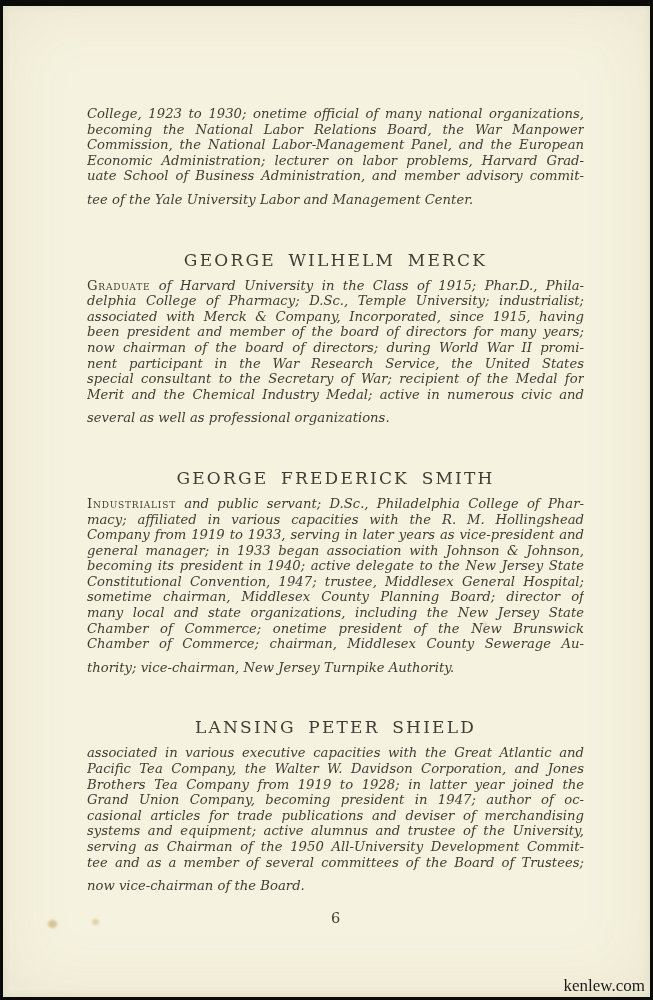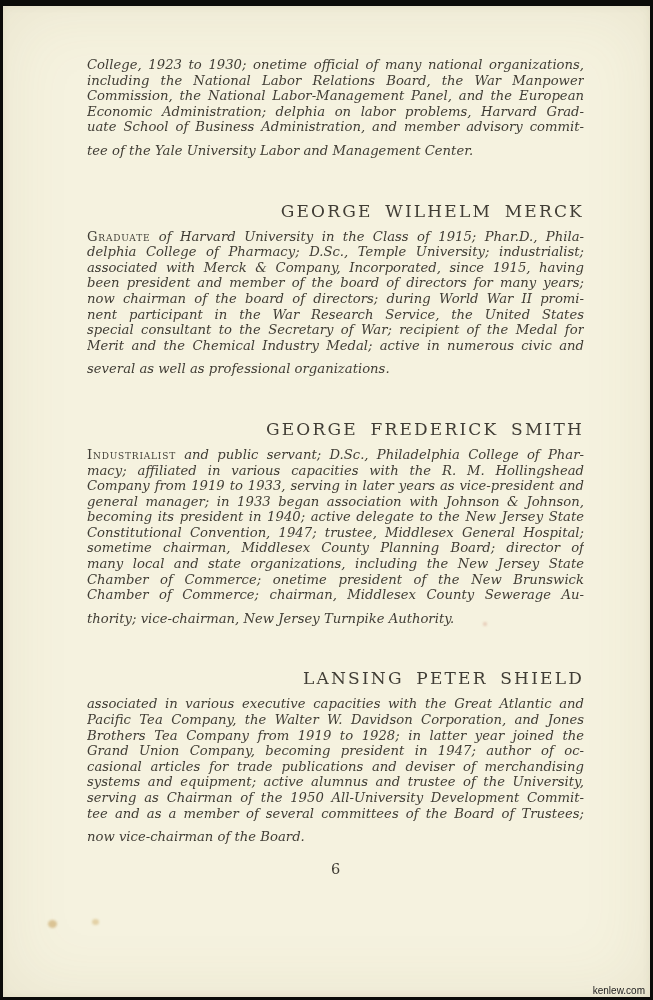--- a/index.html
+++ b/index.html
@@ -14,21 +14,21 @@
   .page {
     position: absolute;
     top: 6px; left: 3px; right: 3px; bottom: 3px;
     background: var(--paper, #f5f2df);
     box-shadow: inset 0 0 70px rgba(140,120,60,0.10), inset 0 0 8px rgba(60,50,20,0.08);
     overflow: hidden;
   }
   .content {
     margin-left: 84px;
     width: 497px;
-    padding-top: 51px;
+    padding-top: 100px;
     color: var(--ink, #403d35);
   }
   .para {
     font-style: italic;
     font-size: 13.2px;
     line-height: 15.6px;
     margin: 0;
   }
   .line {
     text-align: justify;
@@ -42,60 +42,60 @@
     font-variant: small-caps;
     letter-spacing: 0.8px;
   }
   .heading {
     font-weight: normal;
     font-style: normal;
     font-size: 17px;
     line-height: 20px;
     letter-spacing: 2.2px;
     word-spacing: 5px;
-    text-align: right;
+    text-align: center;
     margin: 42px 0 8px 0;
     color: var(--ink, #403d35);
   }
   .page-number {
     margin-top: 15px;
     text-align: center;
     font-size: 14.5px;
     line-height: 18px;
     font-style: normal;
   }
   .watermark {
     position: absolute;
     right: 5px;
     bottom: 1px;
-    font-family: Liberation Sans, sans-serif;
-    font-size: 10px;
+    font-family: Liberation Serif, serif;
+    font-size: 17px;
     color: var(--watermark-ink, #1c1c1c);
   }
   .foxing {
     position: absolute;
     border-radius: 50%;
     filter: blur(1px);
   }
   .spot1 { left: 45px; top: 914px; width: 9px;  height: 8px; background: rgba(186,140,60,0.45); }
   .spot2 { left: 89px; top: 913px; width: 7px;  height: 6px; background: rgba(200,160,80,0.40); }
   .spot3 { left: 480px; top: 616px; width: 4px; height: 4px; background: rgba(205,130,105,0.35); }
 </style>
 </head>
 <body>
 
 <div class="page">
   <div class="content">
 
     <section class="bio">
       <div class="para">
           <div class="line">College, 1923 to 1930; onetime official of many national organizations,</div>
-          <div class="line">including the National Labor Relations Board, the War Manpower</div>
+          <div class="line">becoming the National Labor Relations Board, the War Manpower</div>
           <div class="line">Commission, the National Labor-Management Panel, and the European</div>
-          <div class="line">Economic Administration; delphia on labor problems, Harvard Grad-</div>
+          <div class="line">Economic Administration; lecturer on labor problems, Harvard Grad-</div>
           <div class="line">uate School of Business Administration, and member advisory commit-</div>
           <div class="line">tee of the Yale University Labor and Management Center.</div>
         </div>
     </section>
 
     <section class="bio">
       <h2 class="heading">GEORGE WILHELM MERCK</h2>
       <div class="para">
           <div class="line"><span class="lead">Graduate</span> of Harvard University in the Class of 1915; Phar.D., Phila-</div>
           <div class="line">delphia College of Pharmacy; D.Sc., Temple University; industrialist;</div>

